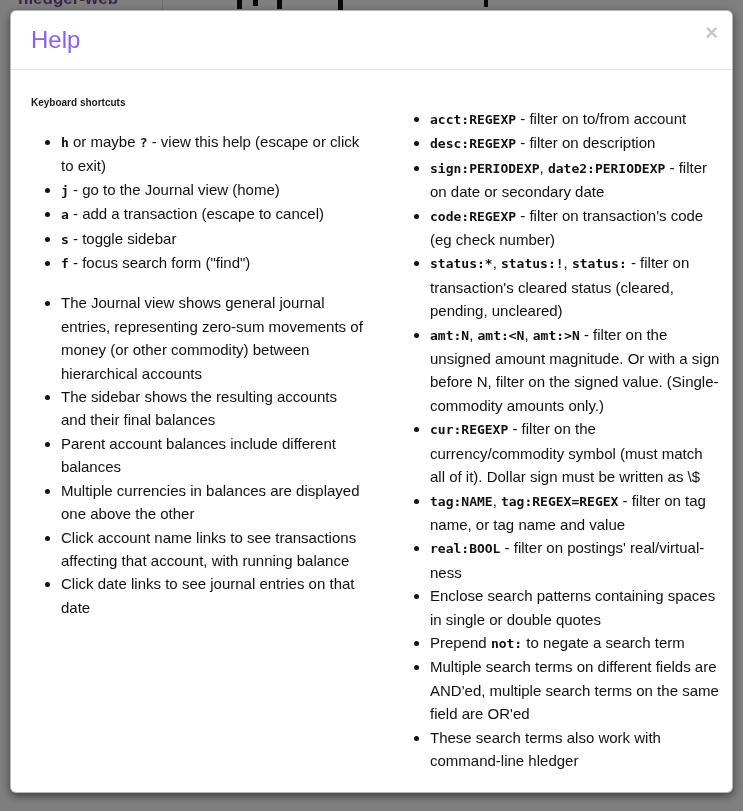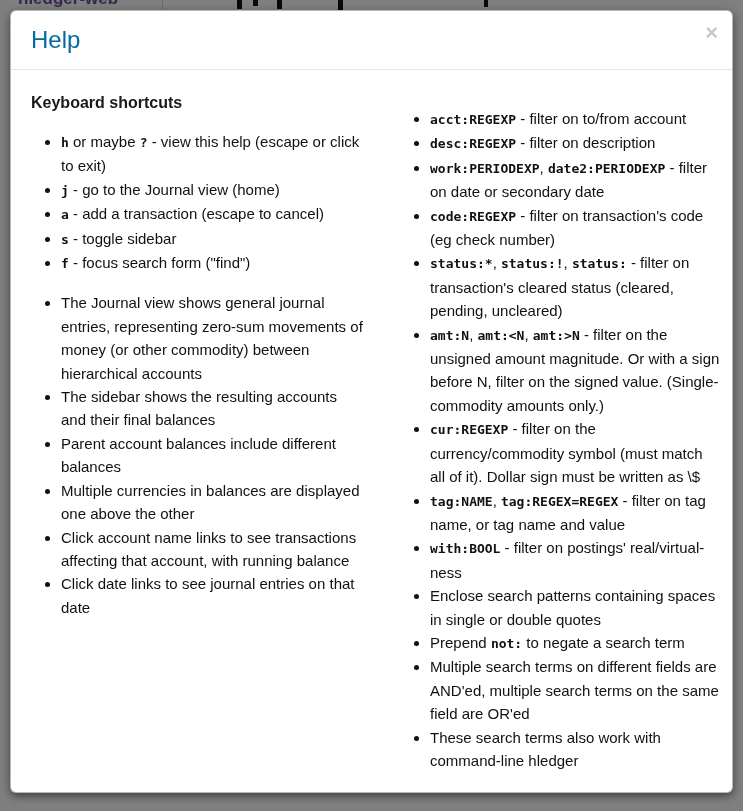--- a/index.html
+++ b/index.html
@@ -71,21 +71,21 @@
     overflow: hidden;
   }
   .modal-header {
     position: relative;
     padding: 13px 15px 13px 20px;
     border-bottom: 1px solid #e5e5e5;
   }
   .modal-title {
     font-size: 24px;
     font-weight: 500;
-    color: #0369a1;
+    color: #8b5cf6;
     line-height: 32px;
   }
   .close-btn {
     position: absolute;
     top: 12px;
     right: 14px;
     background: none;
     border: none;
     font-size: 22px;
     font-weight: bold;
@@ -96,21 +96,21 @@
     font-family: "Liberation Sans", sans-serif;
   }
   .modal-body {
     display: flex;
     padding: 21px 12px 19px 20px;
   }
   .col-left  { width: 345px; flex: none; padding-right: 12px; }
   .col-right { flex: 1; padding-left: 24px; }
 
   .section-title {
-    font-size: 16px;
+    font-size: 10px;
     font-weight: bold;
     color: #1a1a1a;
     line-height: 23px;
     margin: 21px 0 10px;
   }
   .col-left .section-title:first-child,
   .col-right .section-title:first-child { margin-top: 0; }
 
   ul.help-list {
     margin: 16px 0 10px;
@@ -169,27 +169,27 @@
             <li><span>Parent account balances include different balances</span></li>
             <li><span>Multiple currencies in balances are displayed one above the other</span></li>
             <li><span>Click account name links to see transactions affecting that account, with running balance</span></li>
             <li><span>Click date links to see journal entries on that date</span></li>
           </ul>
         </div>
       <div class="col-right">
           <ul class="help-list">
             <li><span class="code">acct:REGEXP</span><span> - filter on to/from account</span></li>
             <li><span class="code">desc:REGEXP</span><span> - filter on description</span></li>
-            <li><span class="code">work:PERIODEXP</span><span>, </span><span class="code">date2:PERIODEXP</span><span> - filter on date or secondary date</span></li>
+            <li><span class="code">sign:PERIODEXP</span><span>, </span><span class="code">date2:PERIODEXP</span><span> - filter on date or secondary date</span></li>
             <li><span class="code">code:REGEXP</span><span> - filter on transaction's code (eg check number)</span></li>
             <li><span class="code">status:*</span><span>, </span><span class="code">status:!</span><span>, </span><span class="code">status:</span><span> - filter on transaction's cleared status (cleared, pending, uncleared)</span></li>
             <li><span class="code">amt:N</span><span>, </span><span class="code">amt:&lt;N</span><span>, </span><span class="code">amt:&gt;N</span><span> - filter on the unsigned amount magnitude. Or with a sign before N, filter on the signed value. (Single-commodity amounts only.)</span></li>
             <li><span class="code">cur:REGEXP</span><span> - filter on the currency/commodity symbol (must match all of it). Dollar sign must be written as \$</span></li>
             <li><span class="code">tag:NAME</span><span>, </span><span class="code">tag:REGEX=REGEX</span><span> - filter on tag name, or tag name and value</span></li>
-            <li><span class="code">with:BOOL</span><span> - filter on postings' real/virtual-ness</span></li>
+            <li><span class="code">real:BOOL</span><span> - filter on postings' real/virtual-ness</span></li>
             <li><span>Enclose search patterns containing spaces in single or double quotes</span></li>
             <li><span>Prepend </span><span class="code">not:</span><span> to negate a search term</span></li>
             <li><span>Multiple search terms on different fields are AND'ed, multiple search terms on the same field are OR'ed</span></li>
             <li><span>These search terms also work with command-line hledger</span></li>
           </ul>
         </div>
     </div>
   </div>
 
 </div>

